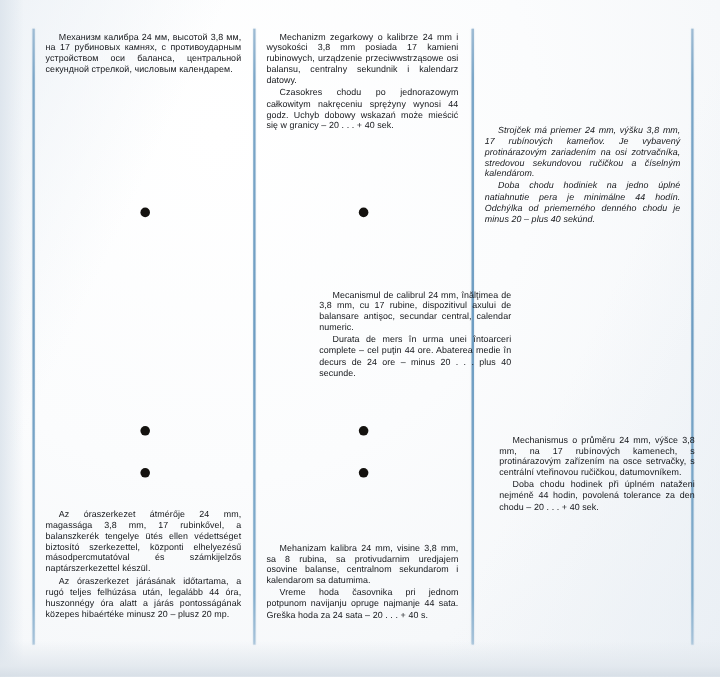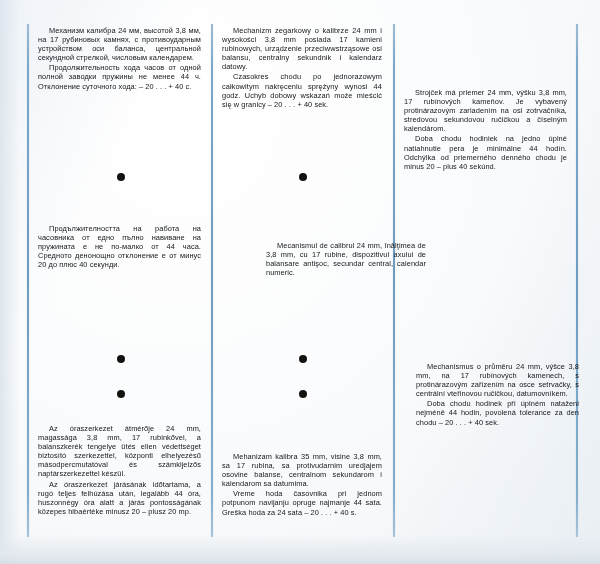--- a/index.html
+++ b/index.html
@@ -97,50 +97,49 @@
 
   <div class="dot" style="left:117px; top:173px;"></div>
   <div class="dot" style="left:299px; top:173px;"></div>
   <div class="dot" style="left:117px; top:355px;"></div>
   <div class="dot" style="left:299px; top:355px;"></div>
   <div class="dot" style="left:117px; top:390px;"></div>
   <div class="dot" style="left:299px; top:390px;"></div>
 
   <div class="block" style="left:38px; top:26px; width:163px;">
     <p>Механизм калибра 24 мм, высотой 3,8 мм, на 17 рубиновых камнях, с противоударным устройством оси баланса, центральной секундной стрелкой, числовым календарем.</p>
-    <p>Продолжительность хода часов от одной полной заводки пружины не менее 44 ч. Отклонение суточного хода: – 20 . . . + 40 с.</p>
   </div>
 
   <div class="block" style="left:222px; top:26px; width:160px;">
     <p>Mechanizm zegarkowy o kalibrze 24 mm i wysokości 3,8 mm posiada 17 kamieni rubinowych, urządzenie przeciwwstrząsowe osi balansu, centralny sekundnik i kalendarz datowy.</p>
     <p>Czasokres chodu po jednorazowym całkowitym nakręceniu sprężyny wynosi 44 godz. Uchyb dobowy wskazań może mieścić się w granicy – 20 . . . + 40 sek.</p>
   </div>
 
-  <div class="block" style="left:404px; top:88px; width:163px;">
+  <div class="block" style="left:404px; top:104px; width:163px;font-style:italic;">
     <p>Strojček má priemer 24 mm, výšku 3,8 mm, 17 rubínových kameňov. Je vybavený protinárazovým zariadením na osi zotrvačníka, stredovou sekundovou ručičkou a číselným kalendárom.</p>
     <p>Doba chodu hodiniek na jedno úplné natiahnutie pera je minimálne 44 hodín. Odchýlka od priemerného denného chodu je minus 20 – plus 40 sekúnd.</p>
   </div>
 
   <div class="block tight" style="left:38px; top:225px; width:163px;">
-    <p>Продължителността на работа на часовника от едно пълно навиване на пружината е не по-малко от 44 часа. Средното денонощно отклонение е от минус 20 до плюс 40 секунди.</p>
   </div>
 
   <div class="block" style="left:222px; top:241px; width:160px;margin-left:44px;">
     <p>Mecanismul de calibrul 24 mm, înălţimea de 3,8 mm, cu 17 rubine, dispozitivul axului de balansare antişoc, secundar central, calendar numeric.</p>
+    <p>Durata de mers în urma unei întoarceri complete – cel puţin 44 ore. Abaterea medie în decurs de 24 ore – minus 20 . . . plus 40 secunde.</p>
   </div>
 
   <div class="block" style="left:404px; top:362px; width:163px;margin-left:12px;">
     <p>Mechanismus o průměru 24 mm, výšce 3,8 mm, na 17 rubínových kamenech, s protinárazovým zařízením na osce setrvačky, s centrální vteřinovou ručičkou, datumovníkem.</p>
     <p>Doba chodu hodinek při úplném nataženi nejméně 44 hodin, povolená tolerance za den chodu – 20 . . . + 40 sek.</p>
   </div>
 
   <div class="block" style="left:38px; top:424px; width:163px;">
     <p>Az óraszerkezet átmérője 24 mm, magassága 3,8 mm, 17 rubinkővel, a balanszkerék tengelye ütés ellen védettséget biztosító szerkezettel, központi elhelyezésű másodpercmutatóval és számkijelzős naptárszerkezettel készül.</p>
     <p>Az óraszerkezet járásának időtartama, a rugó teljes felhúzása után, legalább 44 óra, huszonnégy óra alatt a járás pontosságának közepes hibaértéke minusz 20 – plusz 20 mp.</p>
   </div>
 
   <div class="block" style="left:222px; top:452px; width:160px;">
-    <p>Mehanizam kalibra 35 mm, visine 3,8 mm, sa 17 rubina, sa protivudarnim uredjajem osovine balanse, centralnom sekundarom i kalendarom sa datumima.</p>
+    <p>Mehanizam kalibra 24 mm, visine 3,8 mm, sa 8 rubina, sa protivudarnim uredjajem osovine balanse, centralnom sekundarom i kalendarom sa datumima.</p>
     <p>Vreme hoda časovnika pri jednom potpunom navijanju opruge najmanje 44 sata. Greška hoda za 24 sata – 20 . . . + 40 s.</p>
   </div>
 
   <div id="bottom-shade"></div>
 </div>
 
 </body></html>

